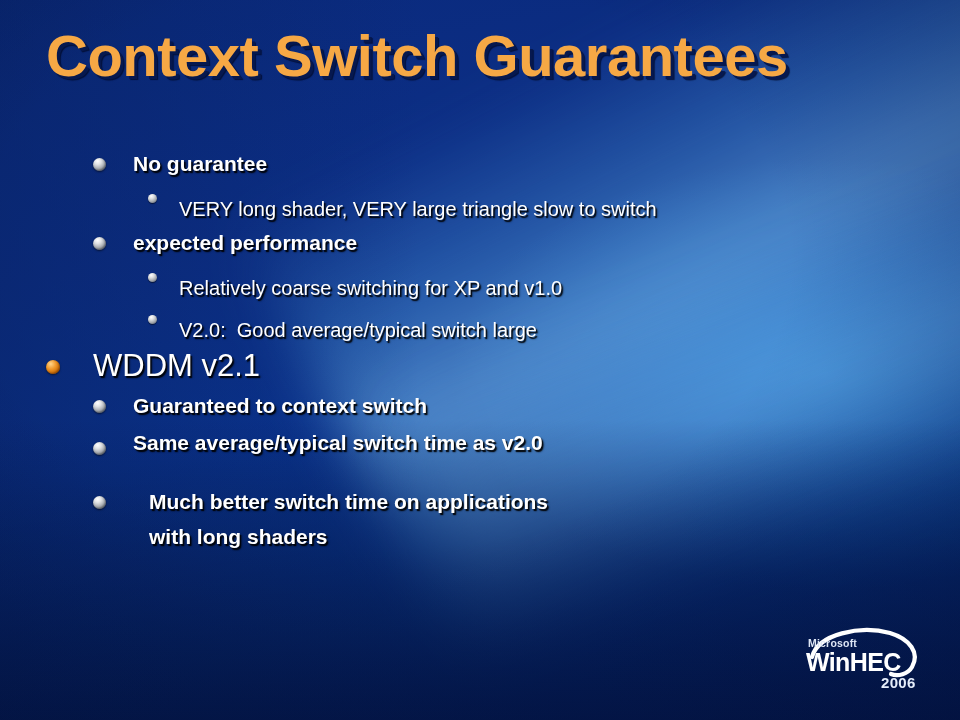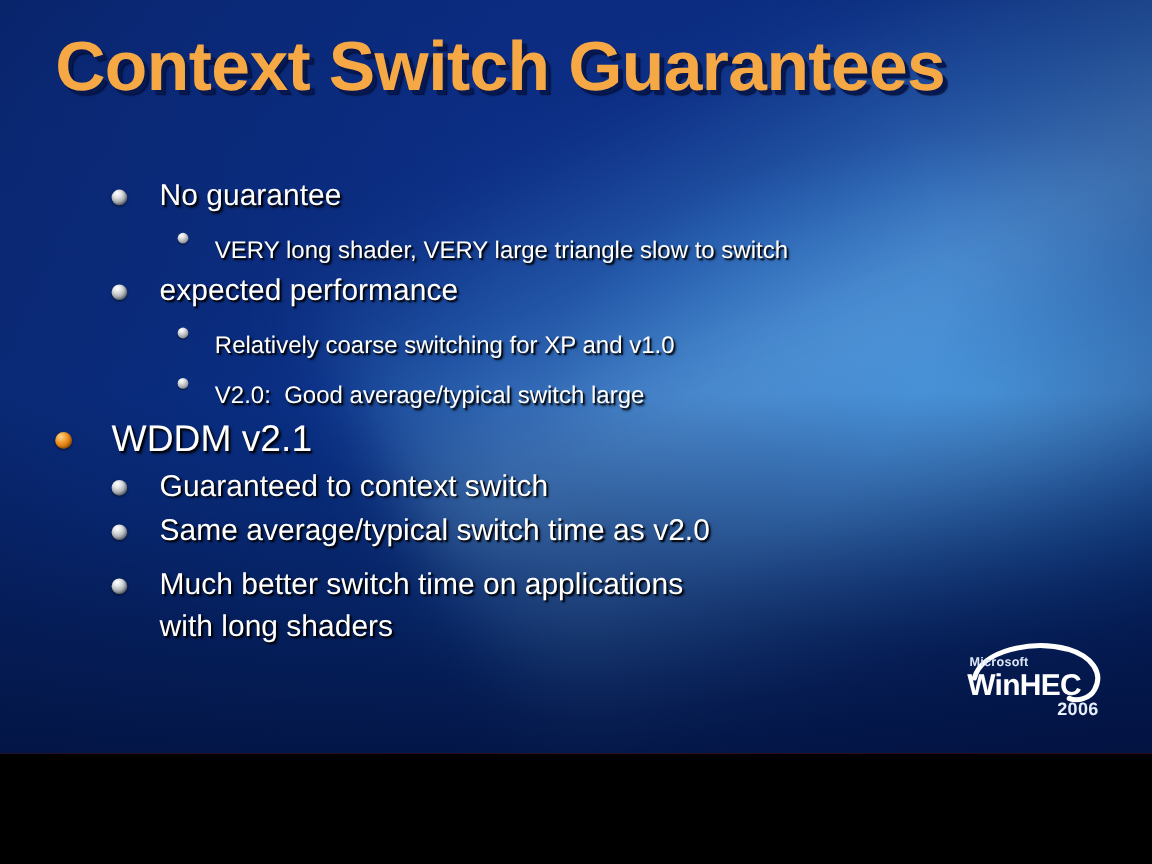--- a/index.html
+++ b/index.html
@@ -4,21 +4,21 @@
 <title>Context Switch Guarantees</title>
 <style>
   html, body {
     margin: 0;
     padding: 0;
     background: #000;
   }
   .slide {
     position: relative;
     width: 960px;
-    height: 628px;
+    height: 720px;
     overflow: hidden;
     font-family: "Liberation Sans", sans-serif;
     
     background-color: #b91c1c;
   }
   
   .bg-base {
     position: absolute;
     inset: 0;
     background:
@@ -121,21 +121,21 @@
     margin-top: 14px;
     margin-right: 33px;
     border-radius: 50%;
     background:
       radial-gradient(circle at 34% 28%, #ffd58a 0%, #f0982a 38%, #c96c06 72%, #8a4402 100%);
     box-shadow: 0 1px 2px rgba(0,0,0,0.55), inset -1px -1px 2px rgba(90,40,0,0.5);
   }
 
   
   .lvl2 { margin-bottom: 2px; padding-left: 47px; }
-  .lvl2 .txt { font-size: 25px; line-height: 35px; }
+  .lvl2 .txt { font-size: 21px; line-height: 35px; font-weight: bold; }
   .bullet-silver {
     flex: 0 0 auto;
     width: 13px; height: 13px;
     margin-top: 12px;
     margin-right: 27px;
     border-radius: 50%;
     background:
       radial-gradient(circle at 36% 24%, #ffffff 0%, #e2e4e6 26%, #a9adb2 58%, #6e7277 84%, #4a4e53 100%);
     box-shadow: 0 1px 2px rgba(0,0,0,0.55), inset -1px -1px 2px rgba(40,45,50,0.45);
   }
@@ -212,26 +212,26 @@
     <div class="row lvl1 gap-before">
       <span class="bullet-orange"></span>
       <span class="txt">WDDM v2.1</span>
     </div>
 
     <div class="row lvl2 gap-before">
       <span class="bullet-silver"></span>
       <span class="txt">Guaranteed to context switch</span>
     </div>
 
-    <div class="row lvl2" style="">
+    <div class="row lvl2" style="align-items:center;">
       <span class="bullet-silver"></span>
       <span class="txt">Same average/typical switch time as v2.0</span>
     </div>
 
-    <div class="row lvl2" style="margin-top:10px;">
+    <div class="row lvl2" style="margin-top:24px;gap:16px;">
       <span class="bullet-silver"></span>
       <span class="txt">Much better switch time on applications
 with long shaders</span>
     </div>
 
   </div>
 
   <div class="logo">
     <svg viewBox="0 0 148 72" width="148" height="72">
 

